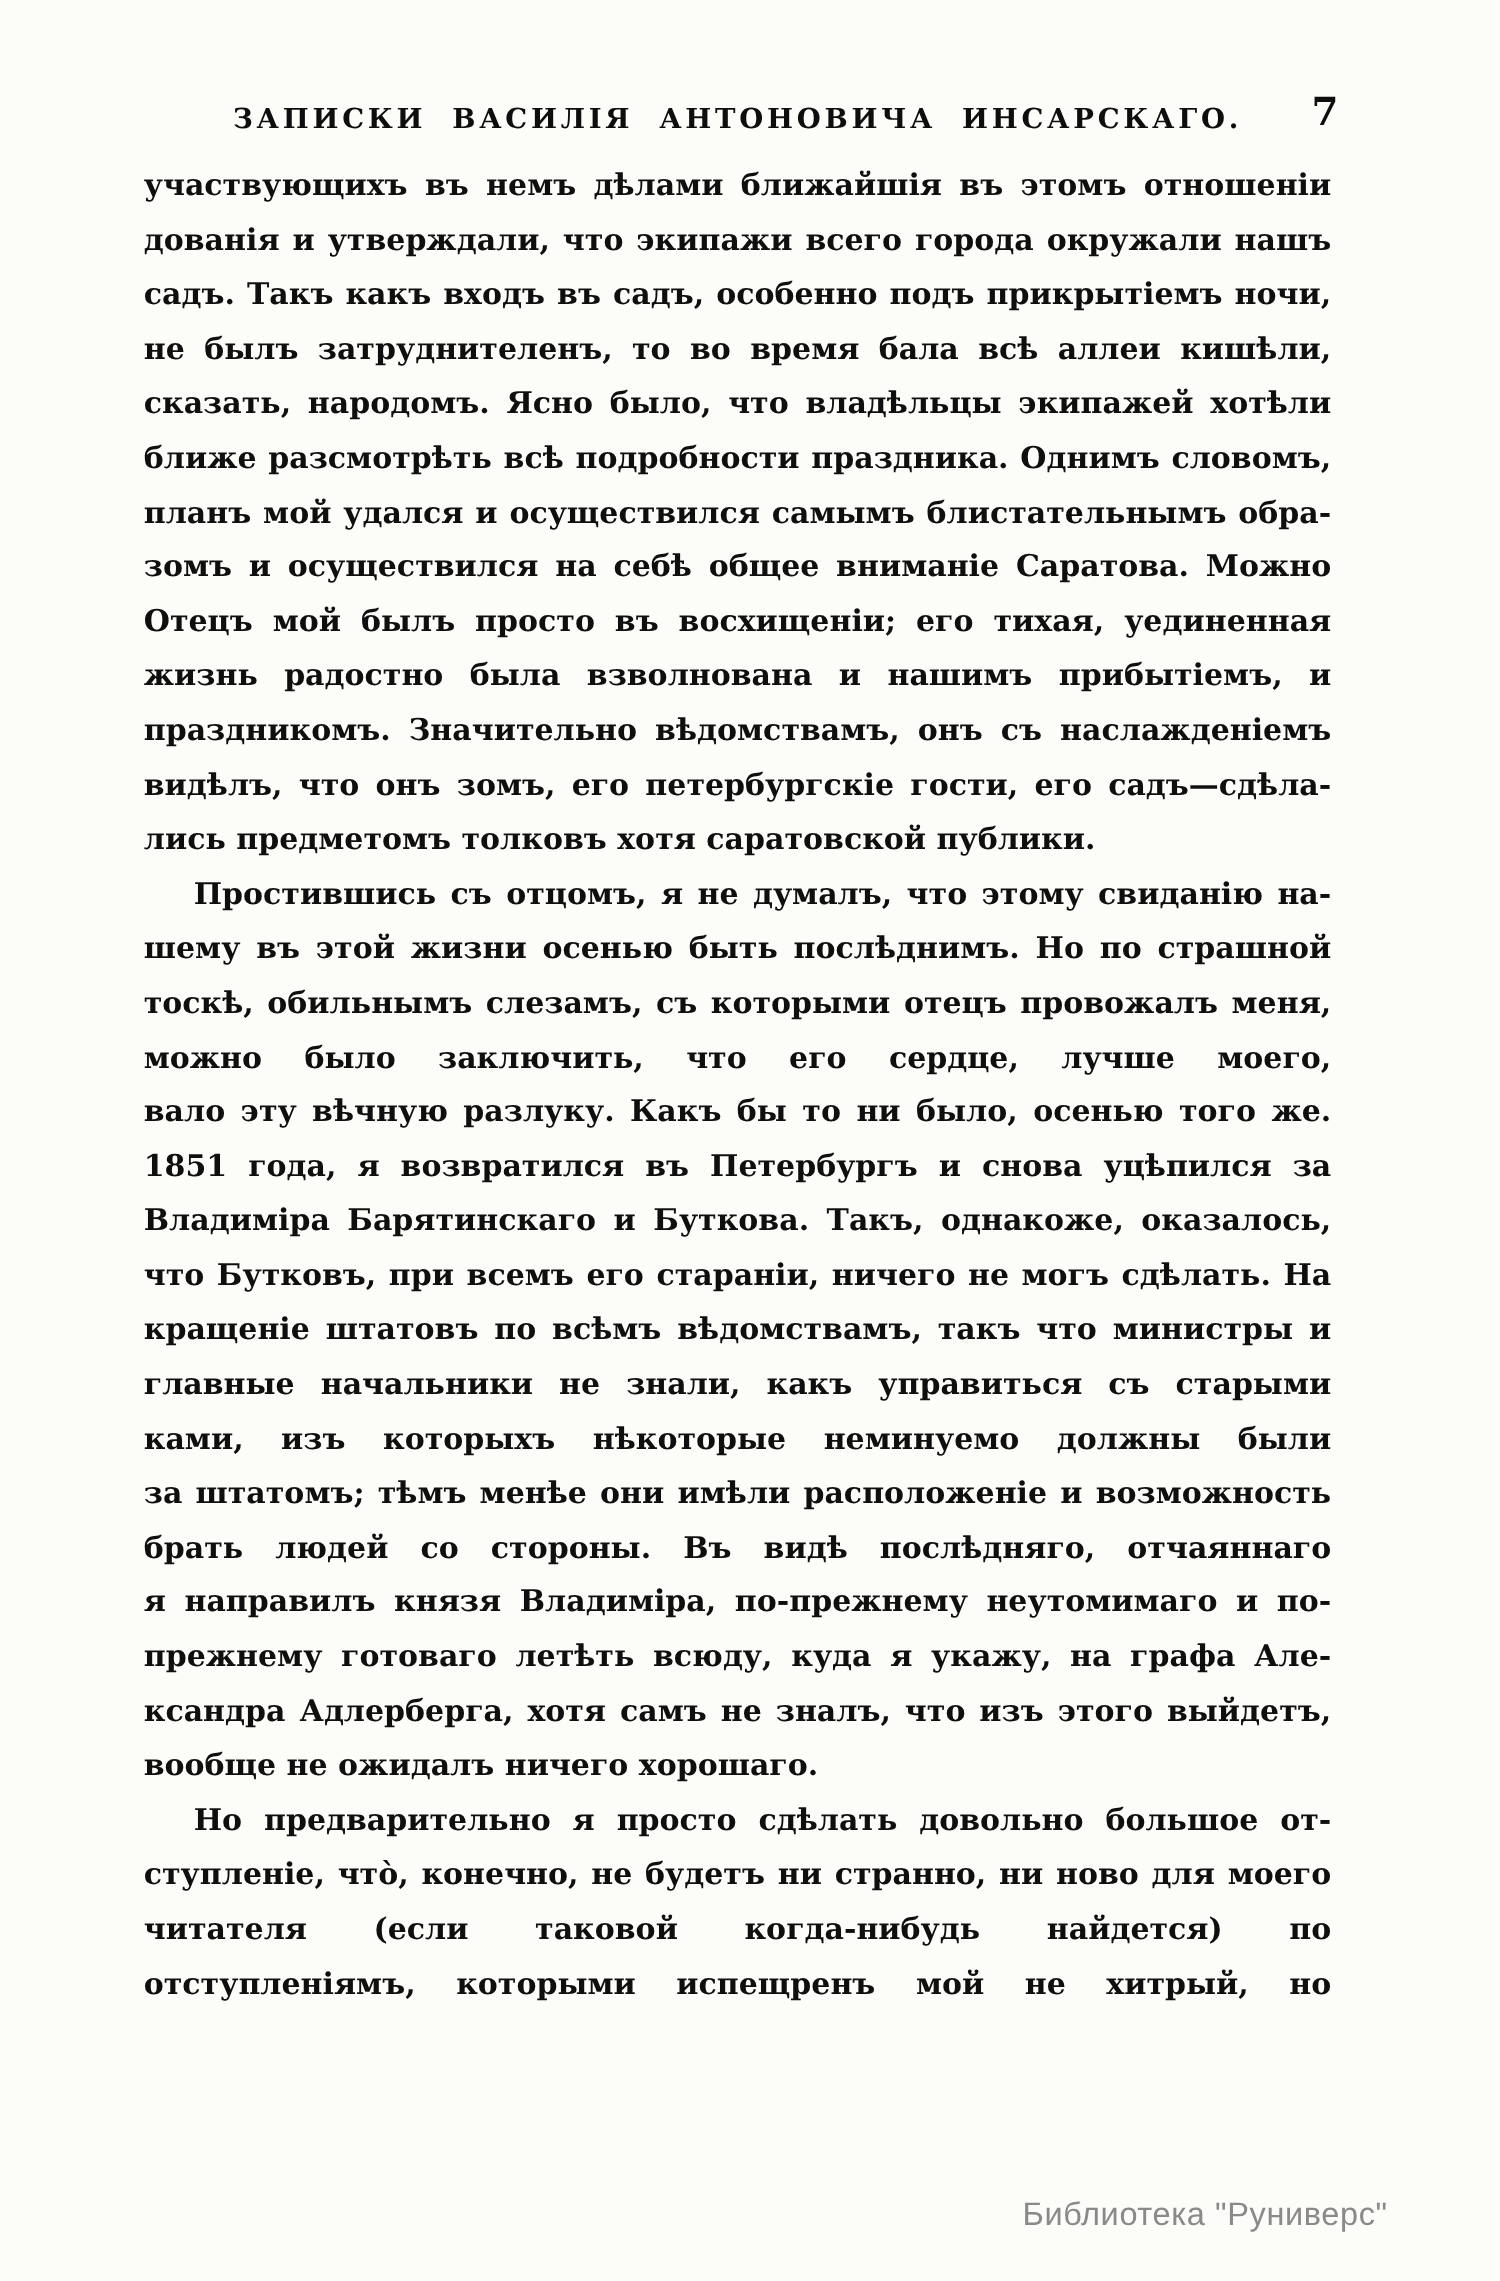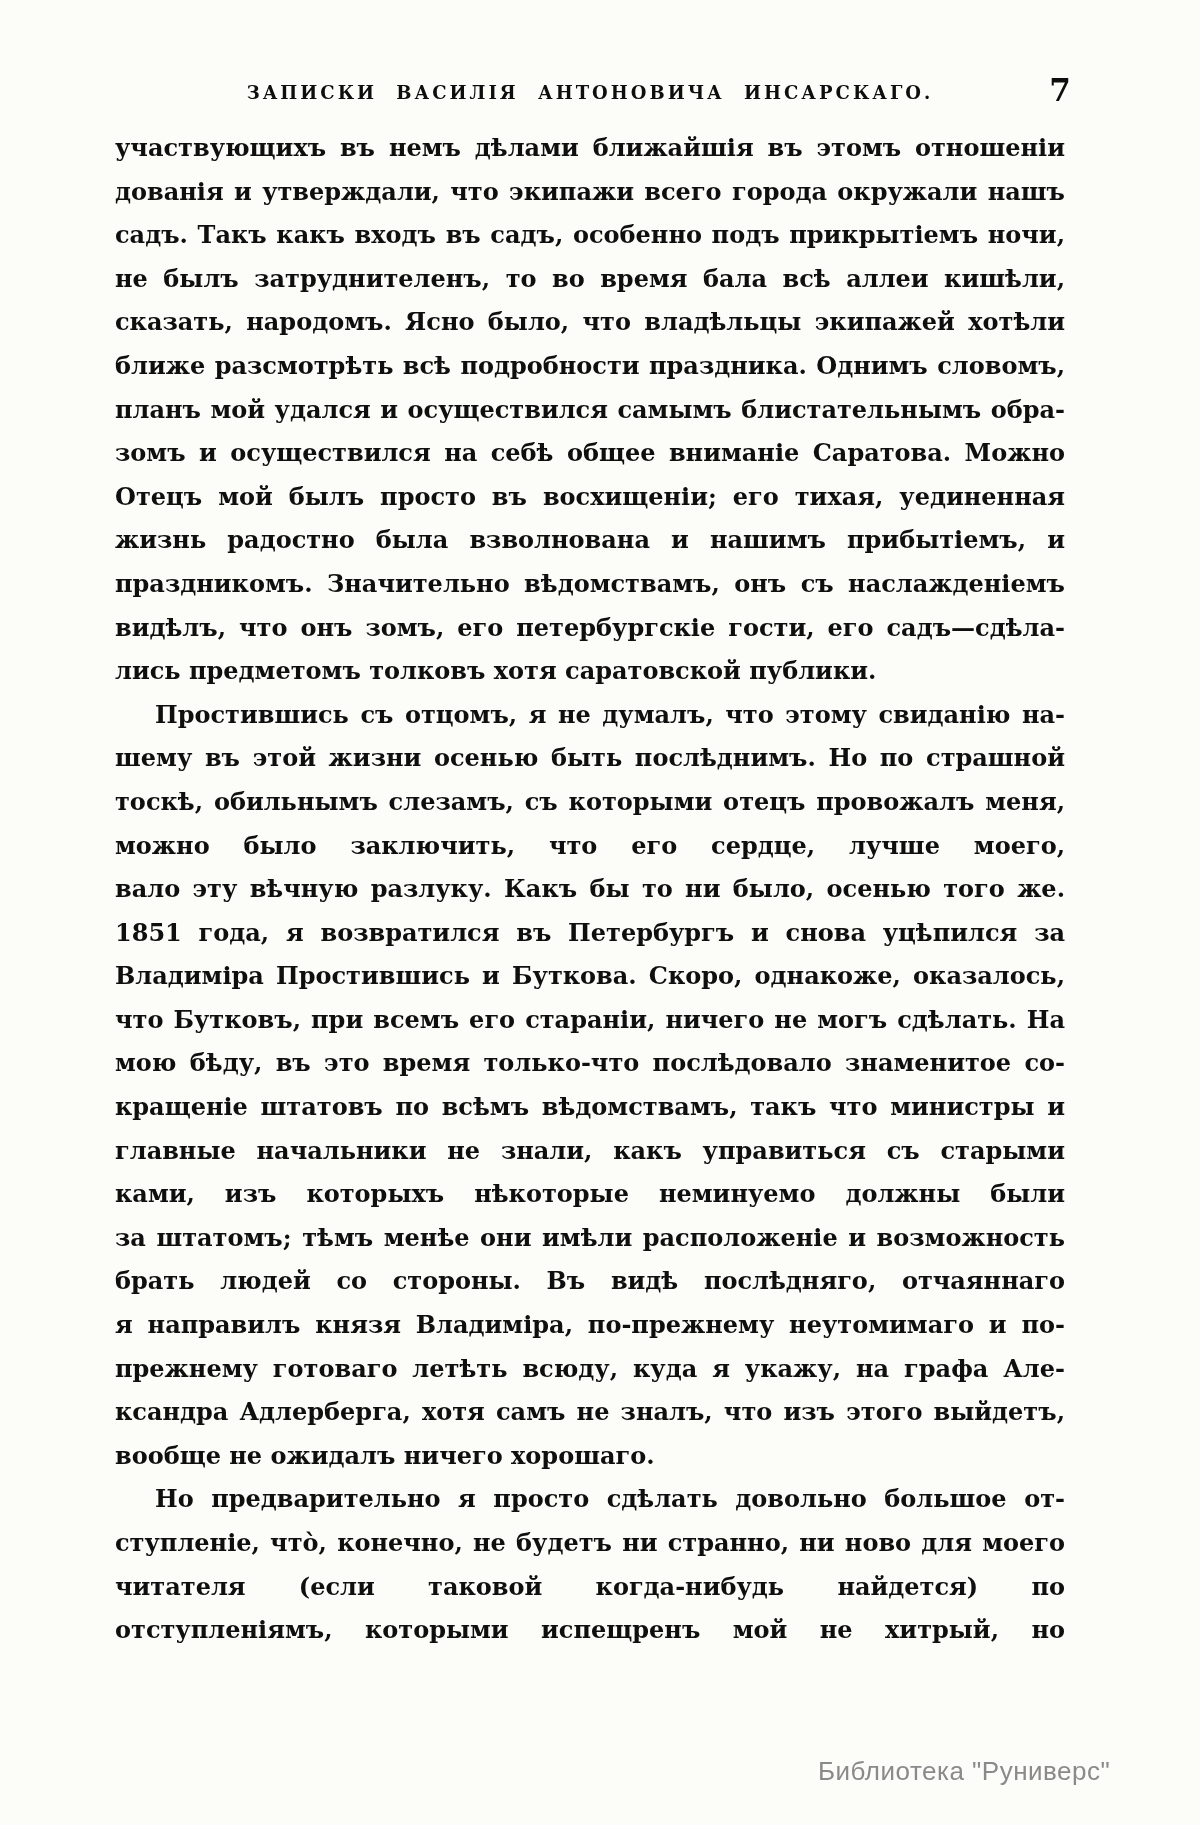--- a/index.html
+++ b/index.html
@@ -14,21 +14,21 @@
     font-family: "DejaVu Serif", serif;
   }
   .running-title {
     position: absolute;
     top: 82px;
     left: 115px;
     width: 950px;
     text-align: center;
     font-family: "DejaVu Serif", serif;
     font-weight: 700;
-    font-size: 18px;
+    font-size: 22px;
     letter-spacing: 3px;
     word-spacing: 10px;
     color: #0e0e0e;
     white-space: nowrap;
   }
   .page-number {
     position: absolute;
     top: 72px;
     left: 1040px;
     width: 40px;
@@ -88,23 +88,22 @@
       <div class="line">жизнь радостно была взволнована и нашимъ прибытіемъ, и нашимъ</div>
       <div class="line">праздникомъ. Значительно вѣдомствамъ, онъ съ наслажденіемъ</div>
       <div class="line">видѣлъ, что онъ зомъ, его петербургскіе гости, его садъ—сдѣла-</div>
       <div class="line para-end">лись предметомъ толковъ хотя саратовской публики.</div>
       <div class="line indent">Простившись съ отцомъ, я не думалъ, что этому свиданію на-</div>
       <div class="line">шему въ этой жизни осенью быть послѣднимъ. Но по страшной</div>
       <div class="line">тоскѣ, обильнымъ слезамъ, съ которыми отецъ провожалъ меня,</div>
       <div class="line">можно было заключить, что его сердце, лучше моего, предчувство-</div>
       <div class="line">вало эту вѣчную разлуку. Какъ бы то ни было, осенью того же.</div>
       <div class="line">1851 года, я возвратился въ Петербургъ и снова уцѣпился за князя</div>
-      <div class="line">Владиміра Простившись и Буткова. Скоро, однакоже, оказалось,</div>
+      <div class="line">Владиміра Барятинскаго и Буткова. Такъ, однакоже, оказалось,</div>
       <div class="line">что Бутковъ, при всемъ его стараніи, ничего не могъ сдѣлать. На</div>
-      <div class="line">мою бѣду, въ это время только-что послѣдовало знаменитое со-</div>
       <div class="line">кращеніе штатовъ по всѣмъ вѣдомствамъ, такъ что министры и</div>
       <div class="line">главные начальники не знали, какъ управиться съ старыми чиновни-</div>
       <div class="line">ками, изъ которыхъ нѣкоторые неминуемо должны были остаться</div>
       <div class="line">за штатомъ; тѣмъ менѣе они имѣли расположеніе и возможность</div>
       <div class="line">брать людей со стороны. Въ видѣ послѣдняго, отчаяннаго средства,</div>
       <div class="line">я направилъ князя Владиміра, по-прежнему неутомимаго и по-</div>
       <div class="line">прежнему готоваго летѣть всюду, куда я укажу, на графа Але-</div>
       <div class="line">ксандра Адлерберга, хотя самъ не зналъ, что изъ этого выйдетъ, и</div>
       <div class="line para-end">вообще не ожидалъ ничего хорошаго.</div>
       <div class="line indent">Но предварительно я просто сдѣлать довольно большое от-</div>

